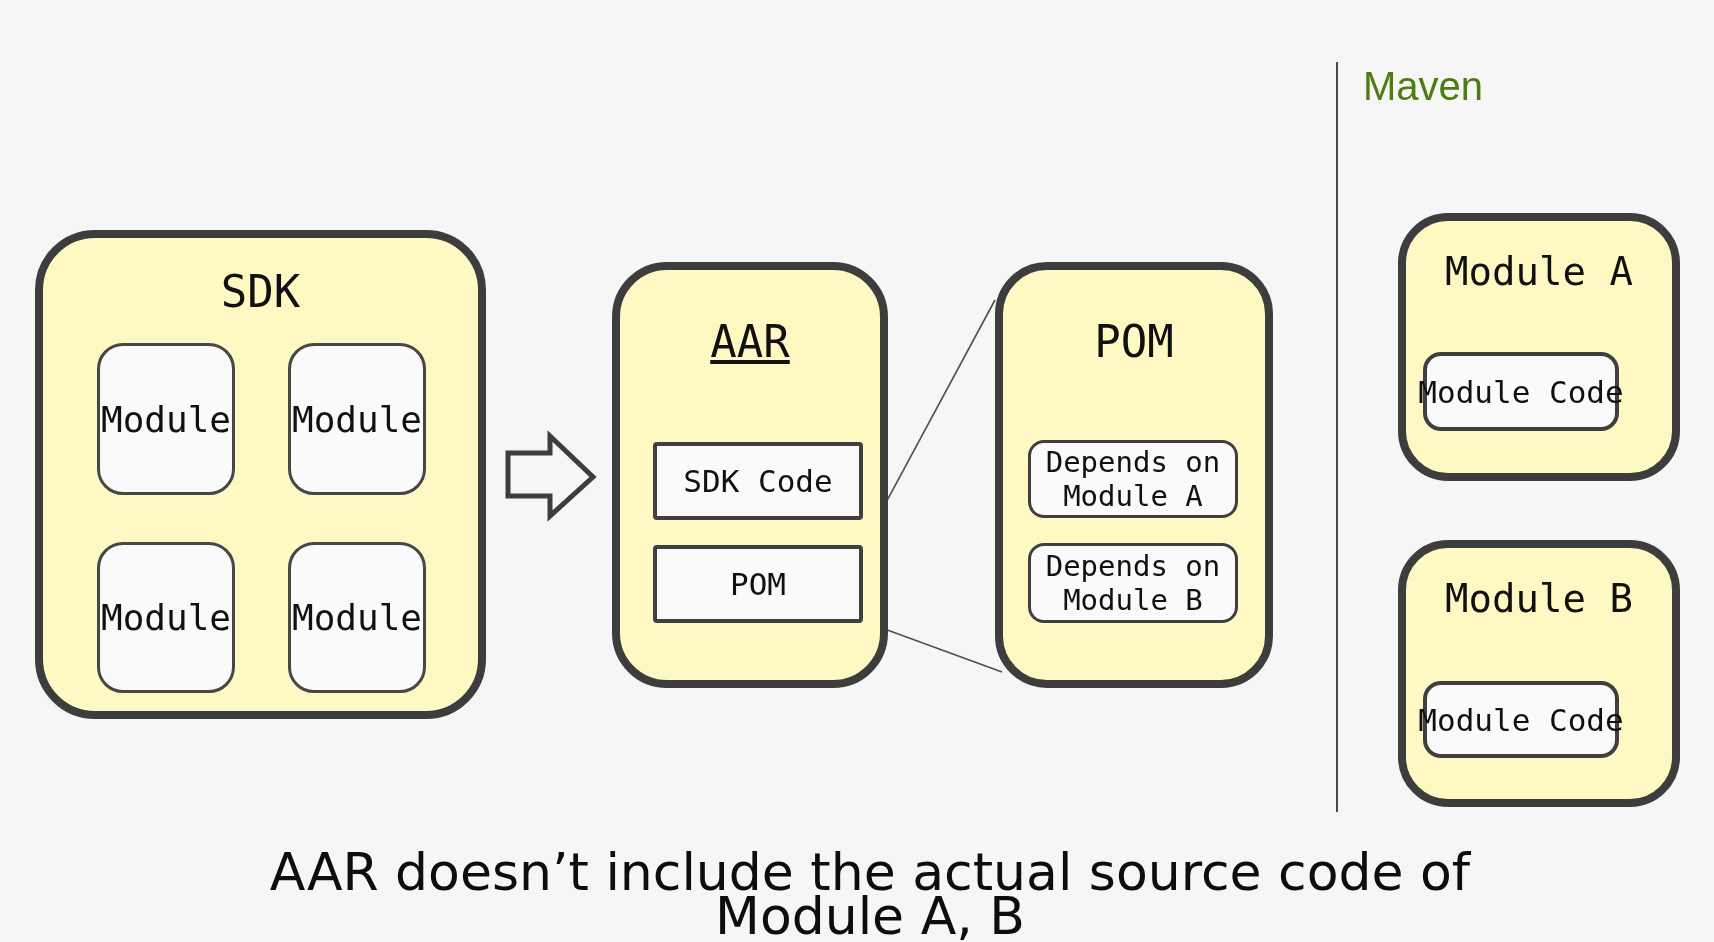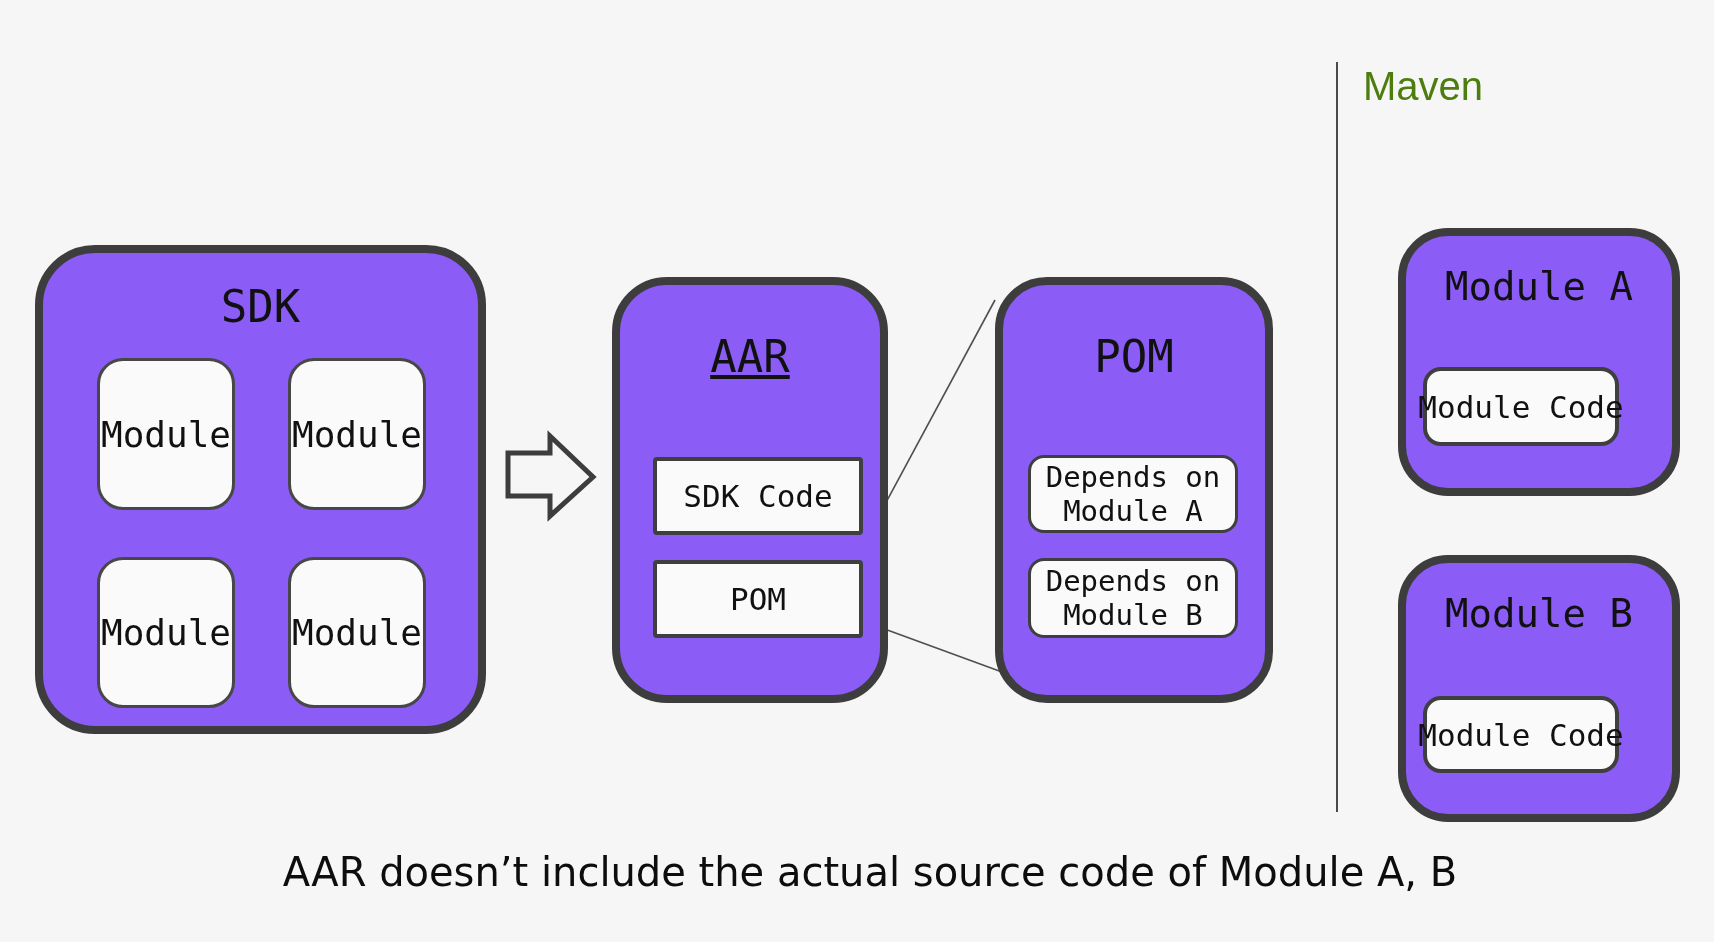--- a/index.html
+++ b/index.html
@@ -19,23 +19,22 @@
   .overlay-svg {
     position: absolute;
     left: 0;
     top: 0;
     width: 1714px;
     height: 942px;
   }
   .box-lg {
     position: absolute;
     box-sizing: border-box;
-    background: #8b5cf6;
+    background: #fef9c3;
     border: 8px solid #3d3d3d;
-    margin-top: 15px;
   }
   .box-title {
     position: absolute;
     left: 0;
     width: 100%;
     text-align: center;
     font-size: 44px;
     line-height: 44px;
     white-space: nowrap;
   }
@@ -110,21 +109,21 @@
     color: #4d7c0f;
   }
   .maven-title span { display: block; }
   .caption {
     position: absolute;
     left: 170px;
     top: 850px;
     width: 1400px;
     text-align: center;
     font-family: "DejaVu Sans", "Liberation Sans", sans-serif;
-    font-size: 40px;
+    font-size: 52px;
     line-height: 44px;
     color: #0d0d0d;
   }
 </style>
 </head>
 <body>
 
 <div class="canvas">
 
   <svg class="overlay-svg" viewBox="0 0 1714 942">

